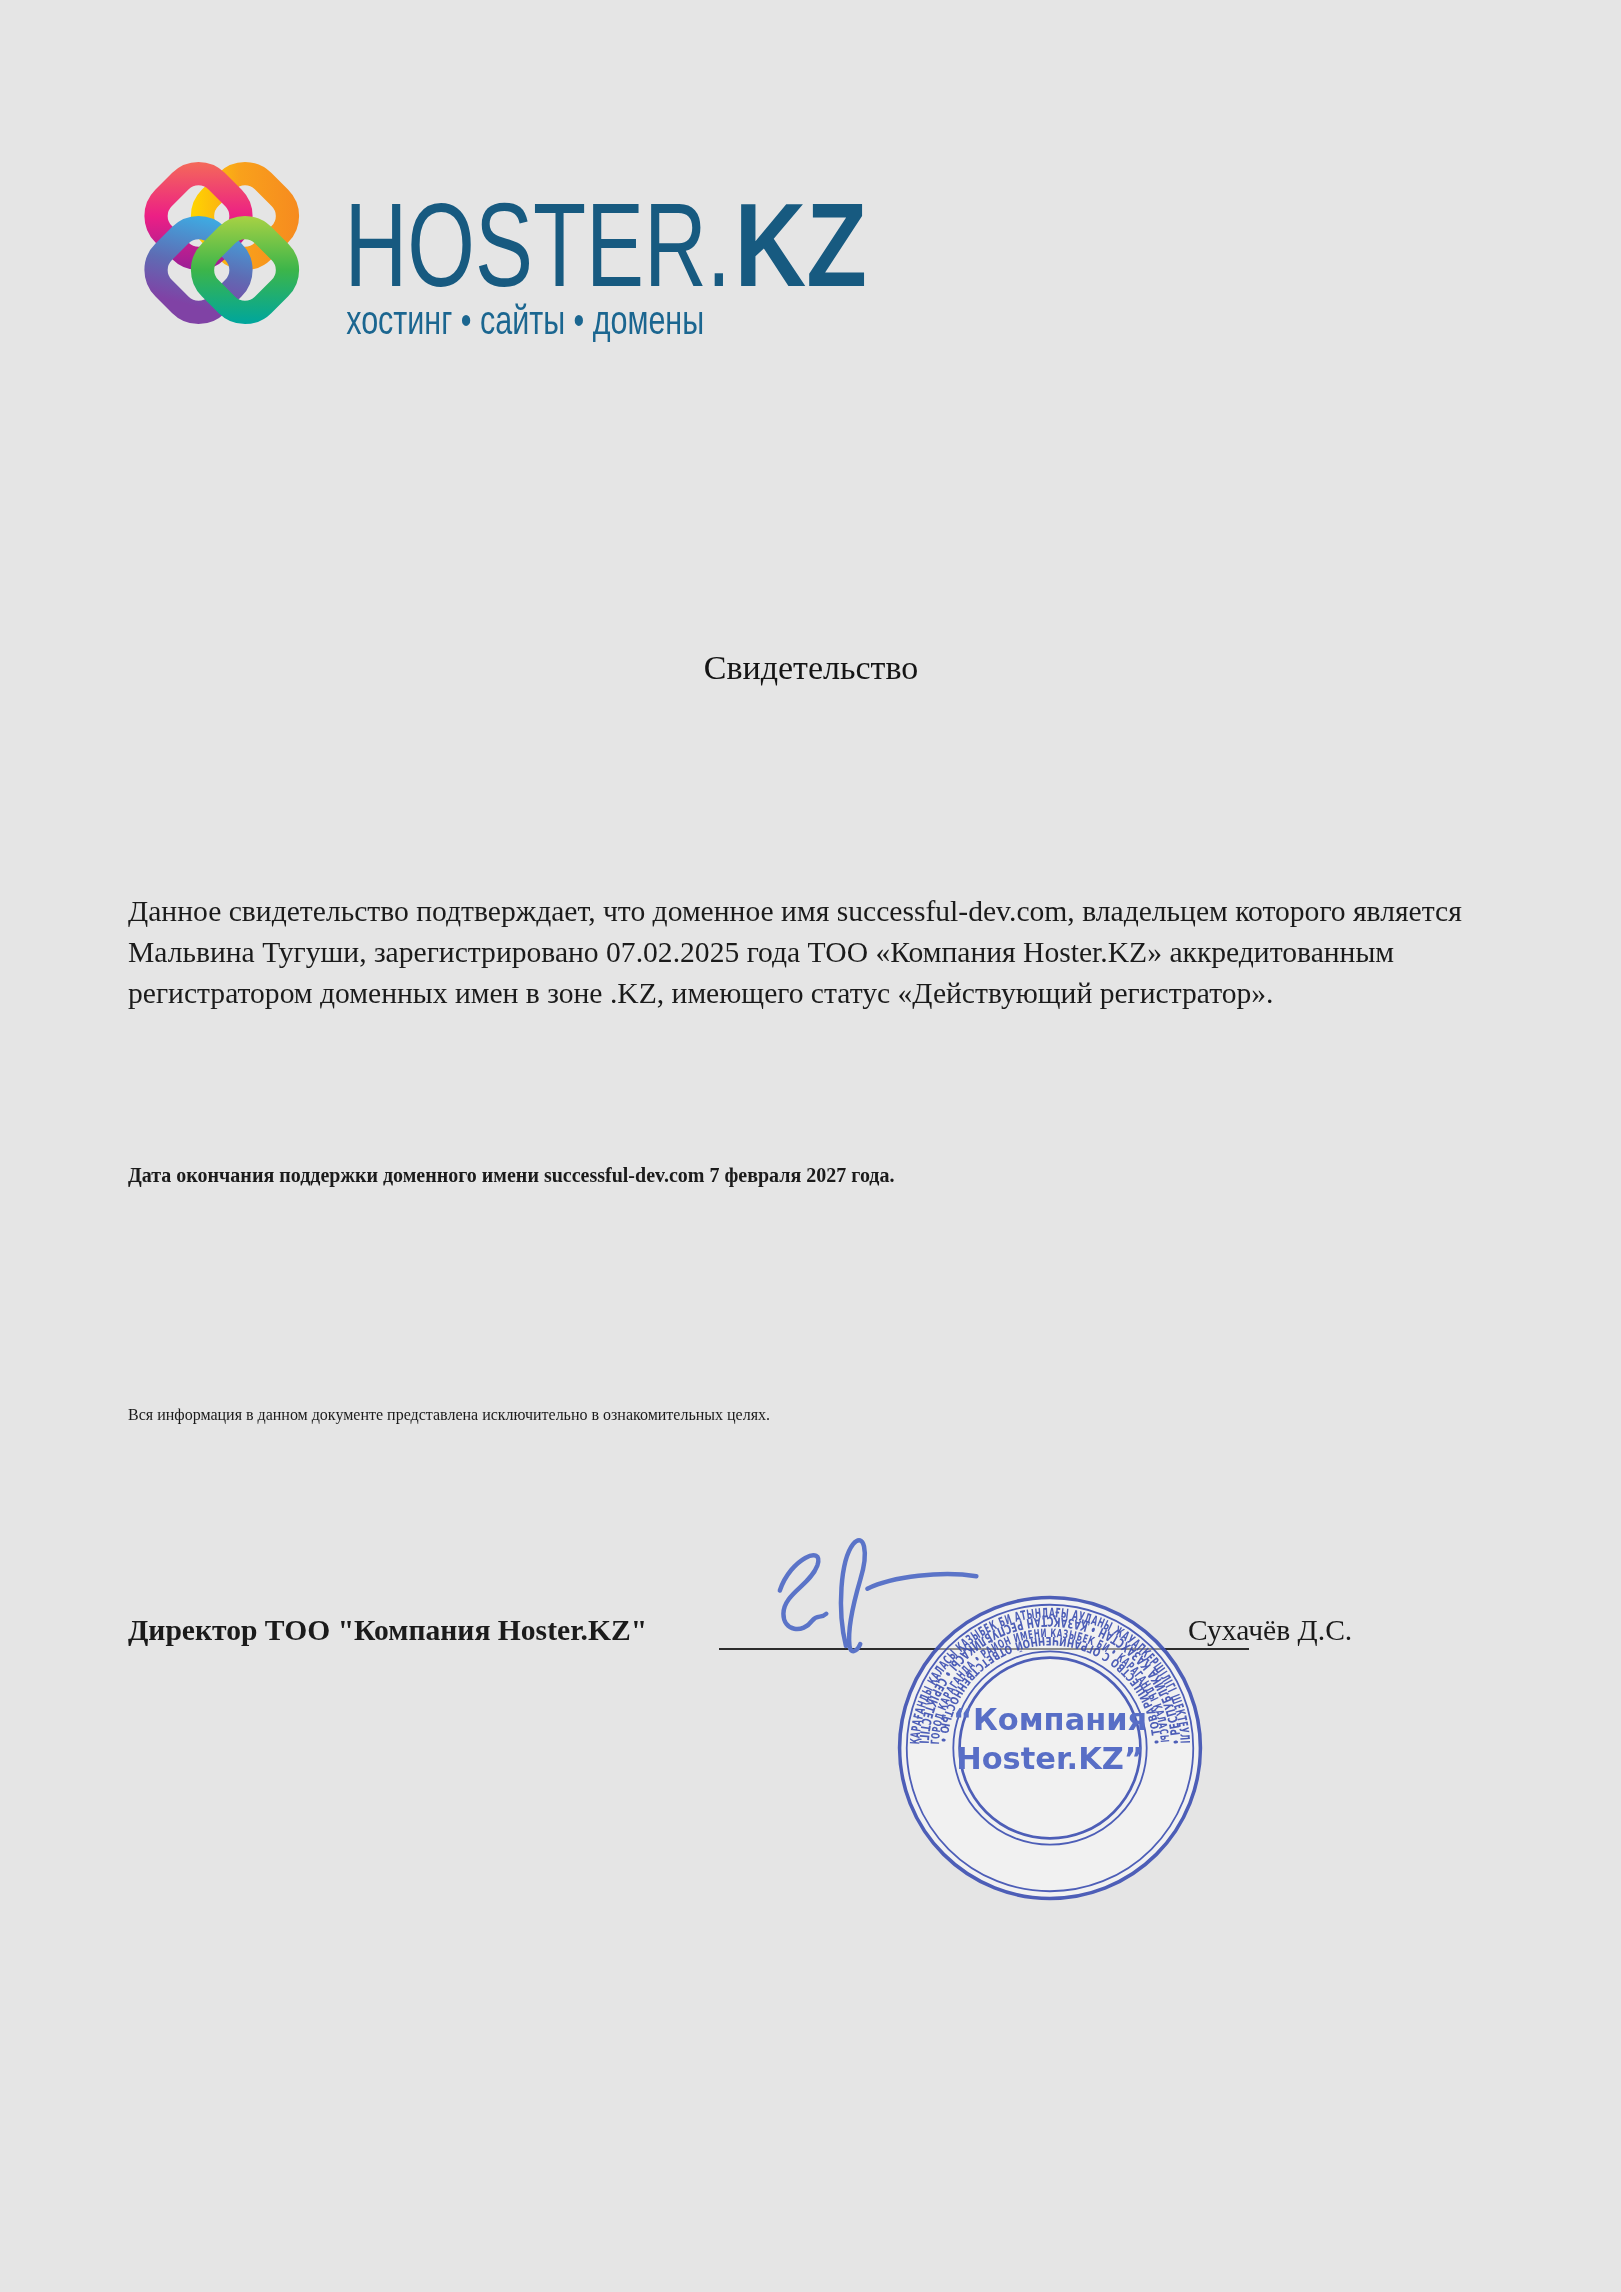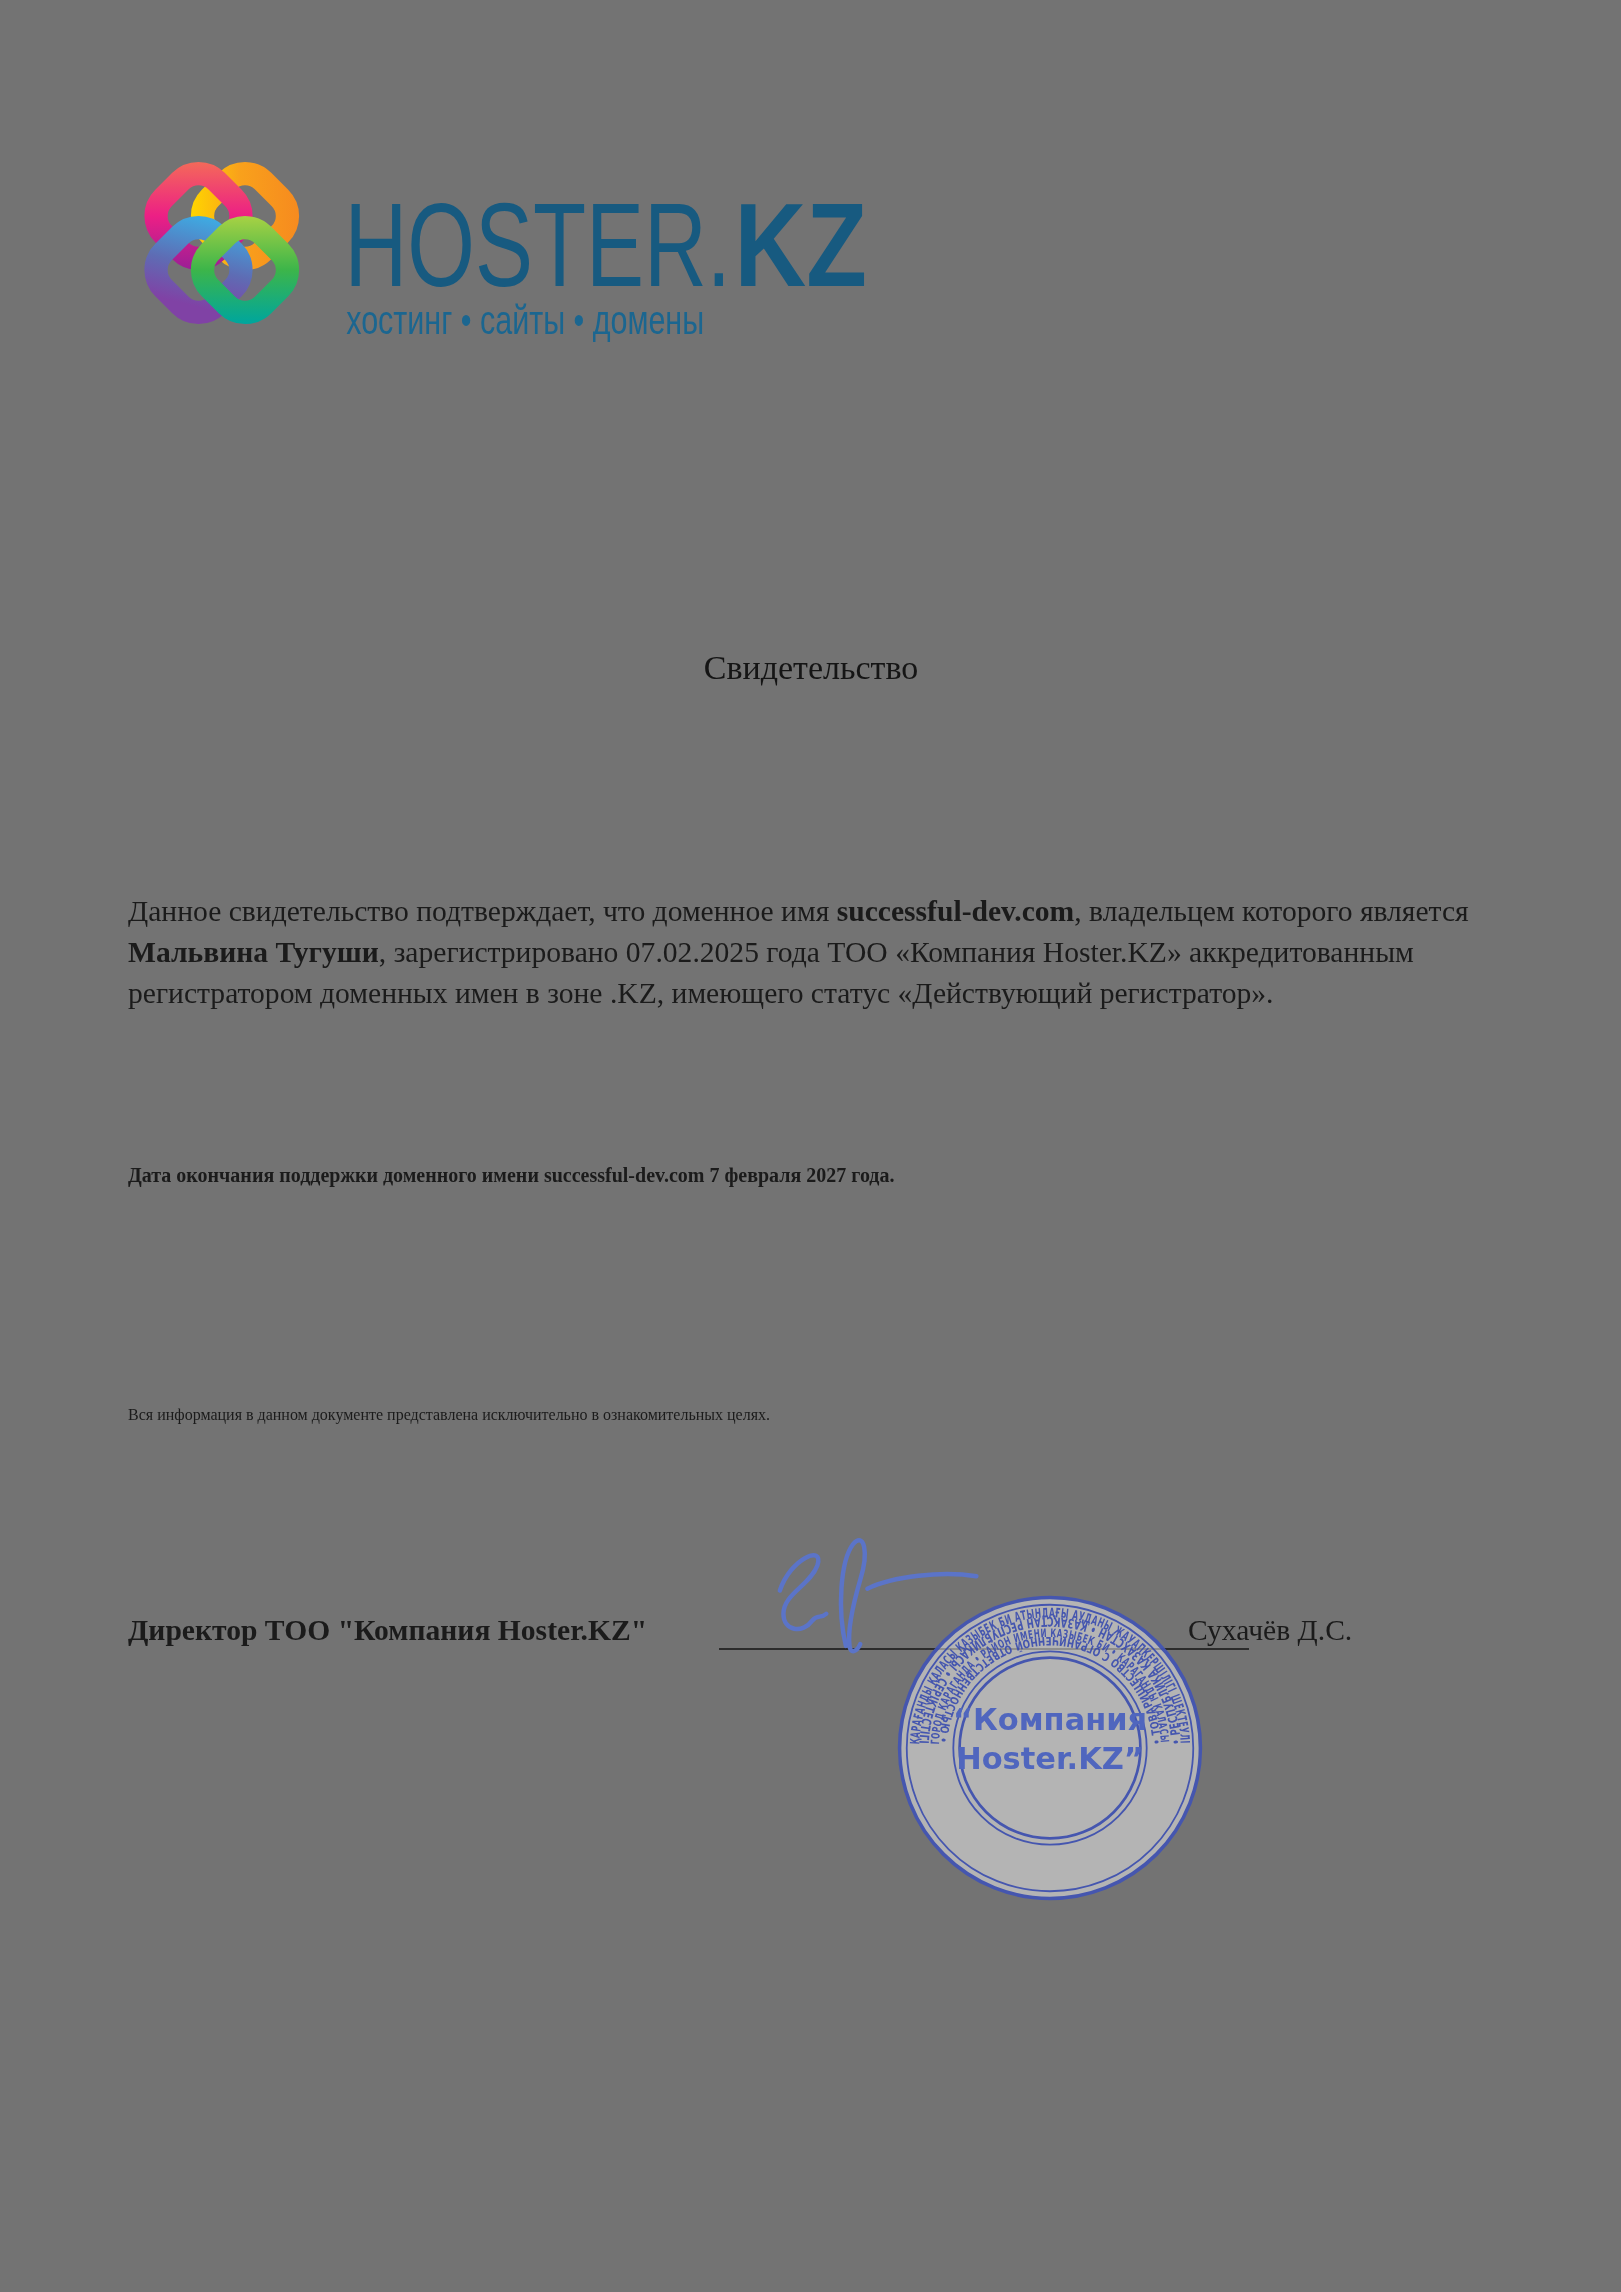--- a/index.html
+++ b/index.html
@@ -1,31 +1,31 @@
 <!DOCTYPE html>
 <html style="font-size:14.3px"><head>
 <meta charset="utf-8">
 <style>
   html,body{margin:0;padding:0;background:#ffffff;}
-  .page{position:relative;width:1622px;height:2293px;background:#737373;overflow:hidden;
+  .page{position:relative;width:1622px;height:2293px;background:#e5e5e5;overflow:hidden;
         font-family:"Liberation Serif",serif;color:#1b1b1b;}
   svg{display:block;}
   
   .knot-svg{position:absolute;left:125px;top:133px;}
   .brand-svg{position:absolute;left:339px;top:177px;}
   .brand-main{font-family:"Liberation Sans",sans-serif;font-weight:400;fill:#175a80;}
   .brand-kz{font-family:"Liberation Sans",sans-serif;font-weight:800;fill:#175a80;}
   .brand-tagline{font-family:"Liberation Sans",sans-serif;font-weight:400;fill:#1b6690;}
   
   .title{position:absolute;left:0;top:643px;width:1622px;text-align:center;
          font-size:34px;line-height:50px;color:#151515;}
   
   .body-par{position:absolute;left:128px;top:891px;width:1368px;margin:0;
             font-size:29.6px;line-height:41px;}
-  .body-par .b{font-weight:bold;text-align:center;}
+  .body-par .b{font-weight:normal;text-align:center;}
   .expiry{position:absolute;left:128px;top:1164px;margin:0;white-space:nowrap;
           font-size:20px;font-weight:bold;}
   .disclaimer{position:absolute;left:128px;top:1406px;margin:0;font-size:16px;}
   
   .sig-label{position:absolute;left:128px;top:1614px;font-size:29.6px;font-weight:bold;white-space:nowrap;}
   .sig-name{position:absolute;left:1188px;top:1614px;font-size:29.6px;white-space:nowrap;}
   .sig-line{position:absolute;left:719px;top:1648px;width:530px;height:0;border-top:2.7px solid #2c2c2c;}
   .sig-ink{position:absolute;left:767px;top:1528px;}
   .stamp-svg{position:absolute;left:896px;top:1594px;opacity:.93;}
   .stamp-ring-text{font-family:"DejaVu Sans",sans-serif;font-weight:bold;fill:#4254b4;letter-spacing:1px;}

